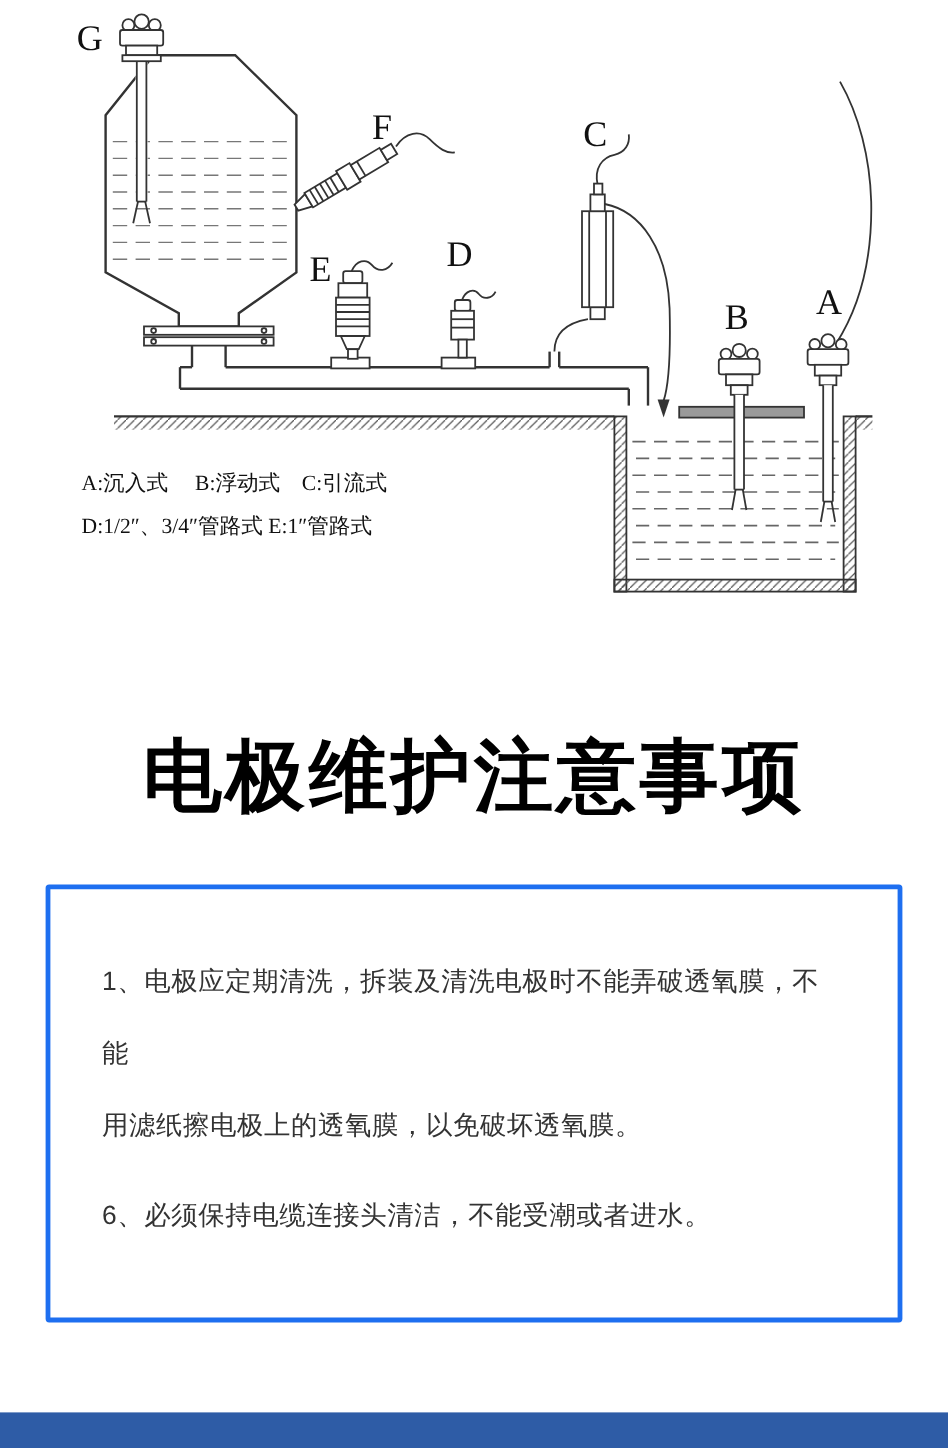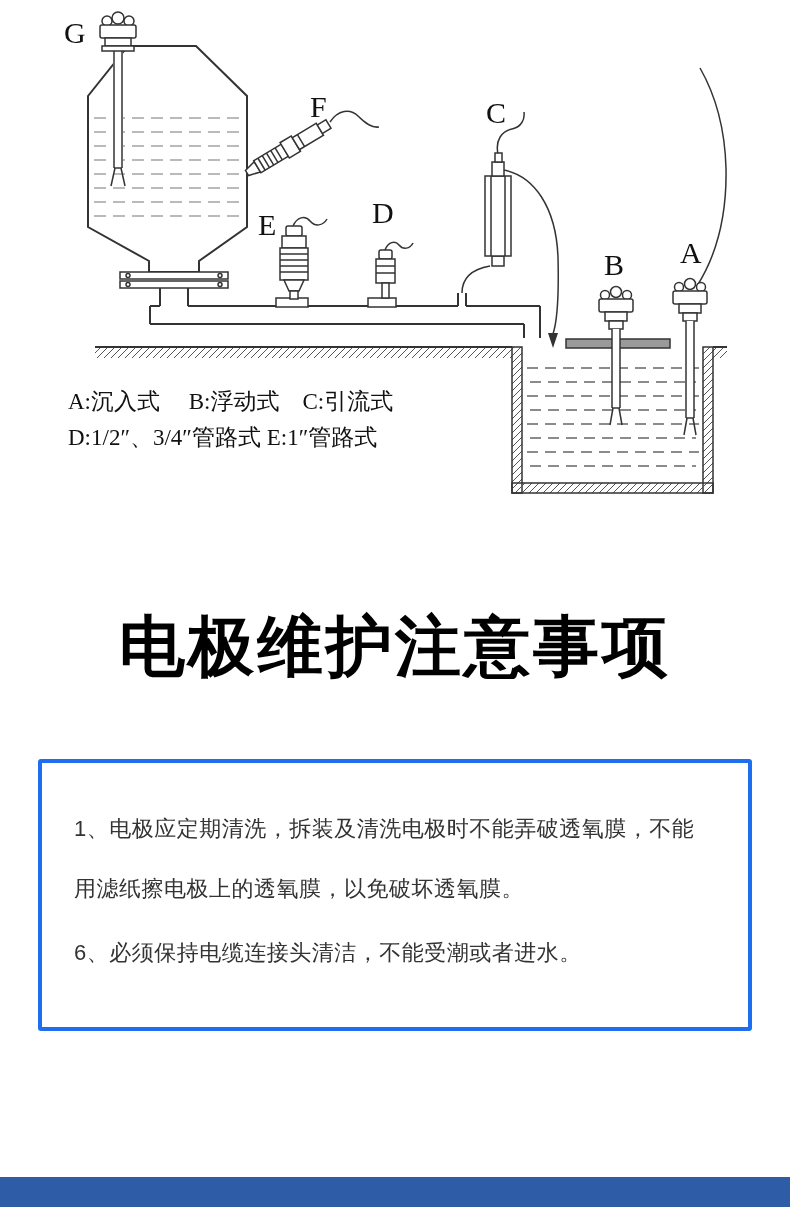--- a/index.html
+++ b/index.html
@@ -10,36 +10,36 @@
   }
   
   .diagram-section { position:relative; width:790px; height:500px; flex:0 0 auto; }
   .diagram-section svg { position:absolute; left:0; top:0; }
   .dlabel {
     position:absolute; font-family:"Liberation Serif", serif;
     font-size:30px; color:#111; line-height:1;
   }
   .legend {
     position:absolute; left:68px; top:384px; color:#111;
-    font-family:"Liberation Serif", serif; font-size:23px; line-height:36px;
+    font-family:"Liberation Serif", serif; font-size:18px; line-height:36px;
   }
   .legend-line { white-space:pre; }
   
   .title {
-    margin:110px 0 76px; text-align:center; color:#000;
+    margin:110px 0 54px; text-align:center; color:#000;
     font-size:66px; font-weight:900; letter-spacing:3px; line-height:1.1;
   }
   
   .notes-box {
     width:650px; margin:0 auto; box-sizing:content-box;
     border:4px solid var(--box-border, #1e6ff0); border-radius:3px;
     padding:32px 28px 40px; background:#fff;
   }
   .notes-box p {
-    margin:4px; font-size:22px; line-height:60px; color:#333;
+    margin:15px; font-size:22px; line-height:60px; color:#333;
     white-space:pre-line; letter-spacing:0.5px;
   }
   
   .footer-bar { margin-top:auto; height:30px; width:100%; background:var(--footer-bar, #2e5ca6); }
 </style>
 </head>
 <body>
 
 <div class="page">
 

